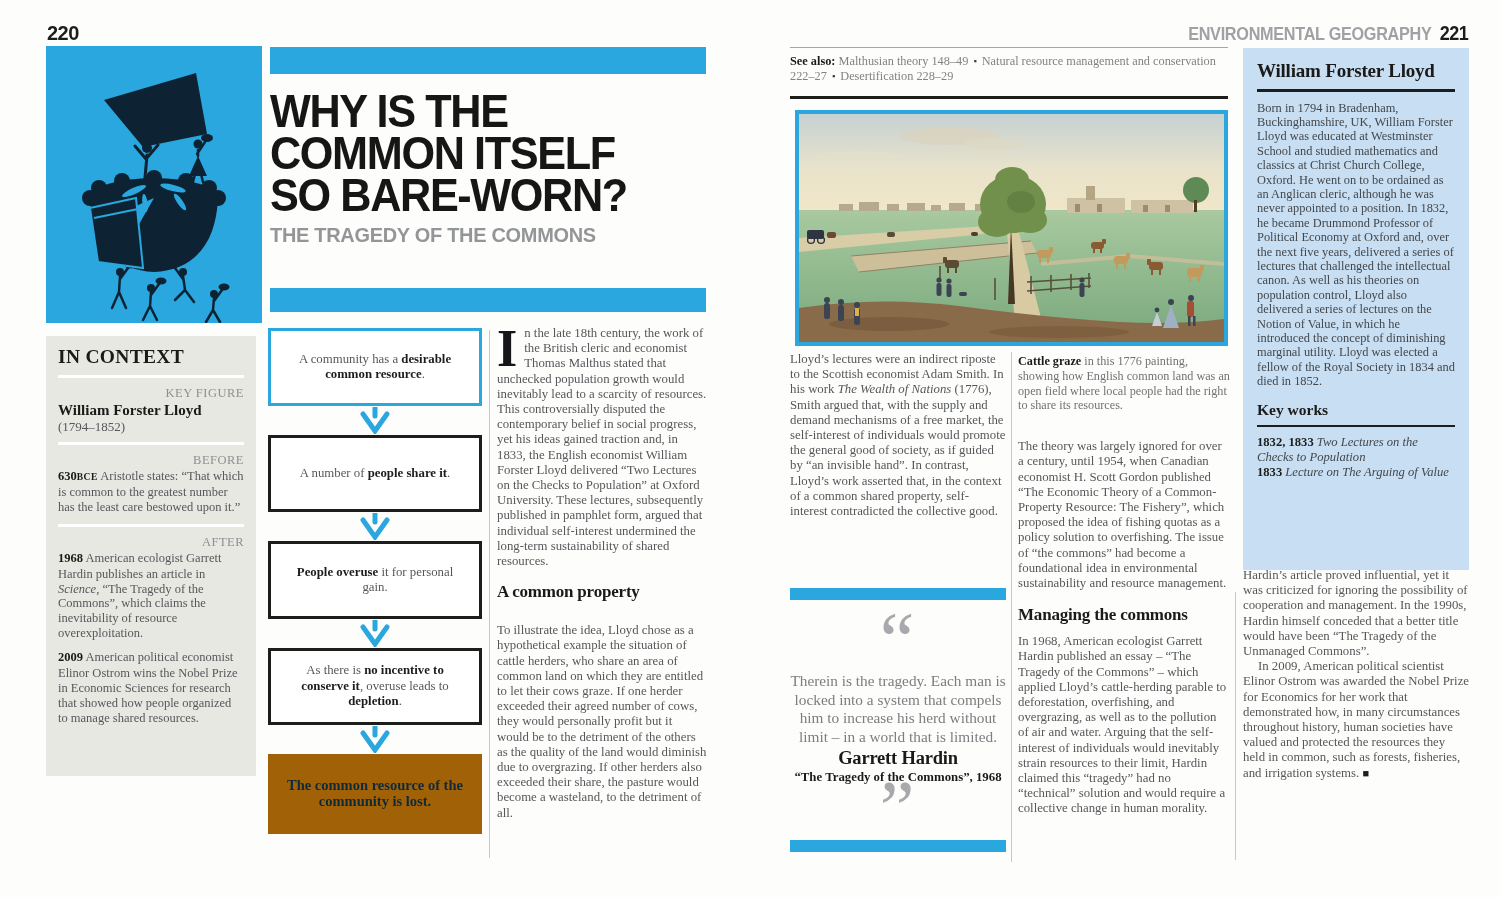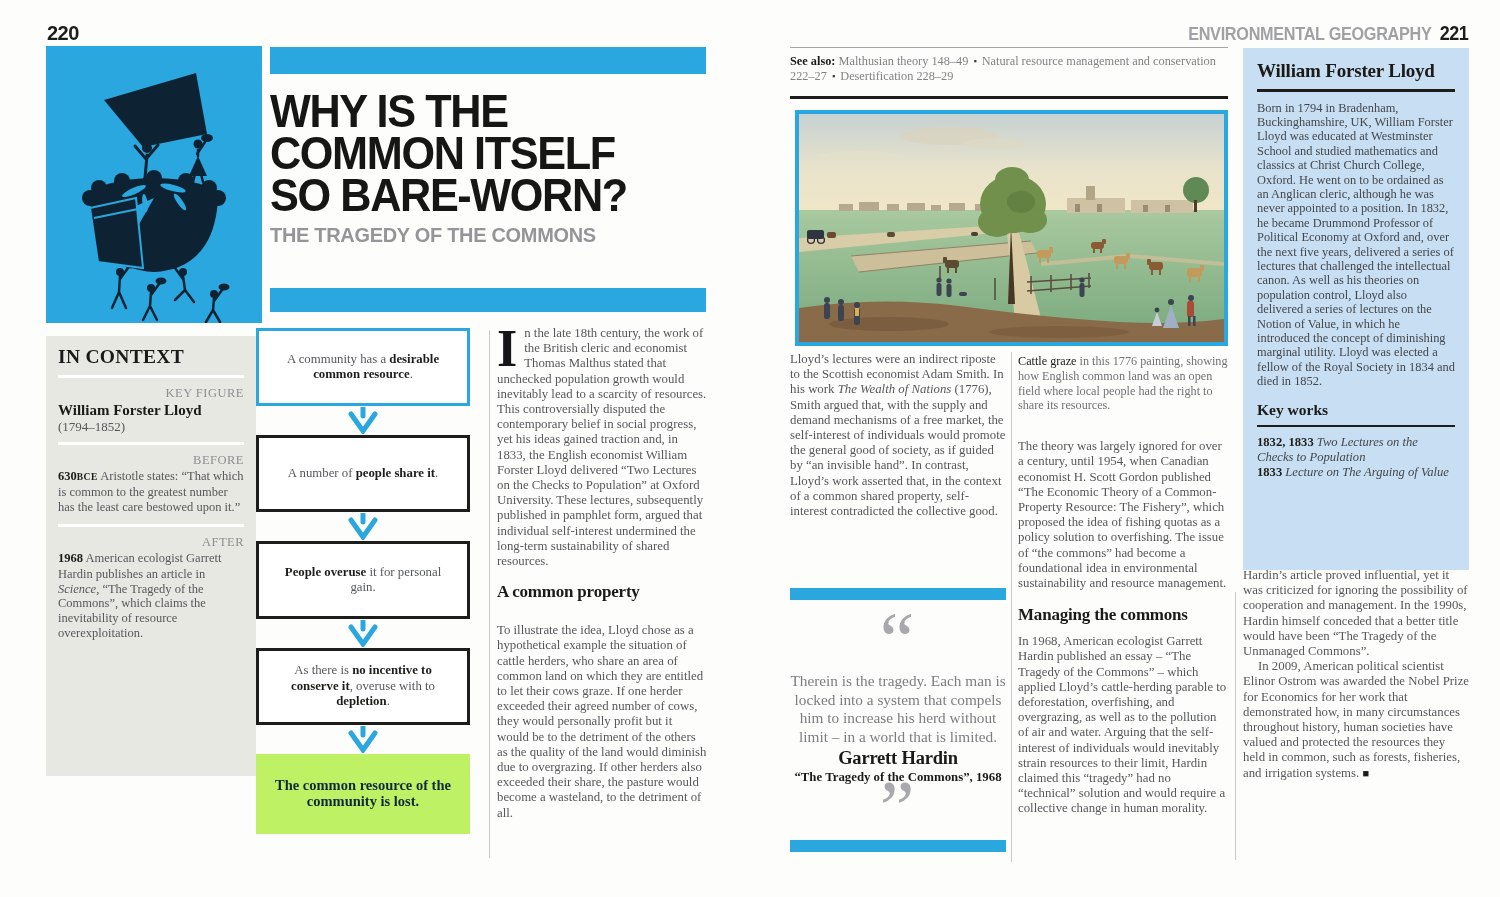--- a/index.html
+++ b/index.html
@@ -43,41 +43,41 @@
   .cx-entry { font-size:12.5px; line-height:14.9px; color:#55585b; margin-bottom:9px; }
   .cx-date { font-weight:bold; color:#1a1a18; }
   .cx-era { font-size:9.5px; font-weight:bold; letter-spacing:0.5px; }
 
   
   .fc-col { display:flex; flex-direction:column; align-items:center; }
   .fc-box { width:214px; background:#ffffff; display:flex; align-items:center; justify-content:center;
     text-align:center; font-size:12.8px; line-height:15.4px; color:#55585b; padding:6px 14px; }
   .fc-box.blue-outline { border:3px solid #2aa7de; }
   .fc-box.black-outline { border:3px solid #1d1d1b; }
-  .fc-box.blue-fill { background:#bef264; color:#10293a; }
+  .fc-box.blue-fill { background:#a16207; color:#10293a; }
   .fc-box.blue-fill .b { color:#10293a; font-size:14.5px; }
   .fc-arrow { height:29px; display:flex; align-items:center; justify-content:center; }
 
   
   .vrule { width:1px; background:#c9c9c5; }
 
   
   .dropcap { float:left; font-size:52px; line-height:40px; font-weight:bold; color:#16161a; margin:3px 7px 0 0; }
 
   
   .see-also { border-top:1px solid #a6a6a3; padding-top:6px; font-size:12.3px; line-height:15px; color:#808385; }
   .see-also .label { font-weight:bold; color:#1a1a18; }
   .see-also .sep { color:#3a3a38; font-size:9px; vertical-align:1px; padding:0 2px; }
   .black-rule { background:#1d1d1b; }
 
   
   .painting { border:4px solid #2aa7de; background:#eee8d0; }
   .painting svg { display:block; width:100%; height:100%; }
   .caption { font-size:12.2px; line-height:14.8px; color:#707376; }
-  .caption .lead { font-weight:normal; color:#1a1a18; }
+  .caption .lead { font-weight:bold; color:#1a1a18; }
 
   
   .quote-block { display:flex; flex-direction:column; align-items:center; text-align:center; }
   .qbar { width:100%; height:12px; background:#2aa7de; }
   .qmark { font-family:"Liberation Serif", serif; font-size:78px; line-height:44px; color:#a7a9ac; letter-spacing:2px; }
   .qmark.open { margin-top:18px; }
   .qmark.close { line-height:30px; margin-bottom:6px; }
   .qtext { font-size:15.3px; line-height:18.6px; color:#7b7d80; margin-top:10px; }
   .qauthor { font-size:18.5px; font-weight:bold; color:#1a1a18; margin-top:2px; letter-spacing:-0.2px; }
   .qsource { font-size:12.8px; font-weight:bold; color:#1a1a18; margin-top:1px; margin-bottom:8px; }
@@ -179,23 +179,24 @@
     <div class="cx-rule"></div>
     <div class="cx-label">KEY FIGURE</div>
     <div class="cx-name">William Forster Lloyd</div>
     <div class="cx-dates">(1794–1852)</div>
     <div class="cx-rule"></div>
     <div class="cx-label" style="margin-bottom:1px;">BEFORE</div>
     <p class="cx-entry"><span class="cx-date"><span>630</span><span class="cx-era">BCE</span></span><span><span> Aristotle states: “That which is common to the greatest number has the least care bestowed upon it.”</span></span></p>
     <div class="cx-rule"></div>
     <div class="cx-label" style="margin-bottom:1px;">AFTER</div>
     <p class="cx-entry"><span class="cx-date"><span>1968</span><span class="cx-era"></span></span><span><span> American ecologist Garrett Hardin publishes an article in </span><span class="i">Science</span><span>, “The Tragedy of the Commons”, which claims the inevitability of resource overexploitation.</span></span></p>
-  </div>
-
-  <div class="abs fc-col" style="left:256px; top:328px; width:214px;">
+    <p class="cx-entry"><span class="cx-date"><span>2009</span><span class="cx-era"></span></span><span><span> American political economist Elinor Ostrom wins the Nobel Prize in Economic Sciences for research that showed how people organized to manage shared resources.</span></span></p>
+  </div>
+
+  <div class="abs fc-col" style="left:268px; top:328px; width:214px;">
     <div class="fc-box blue-outline" style="height:78px;">
         <span><span>A community has a </span><span class="b">desirable common resource</span><span>.</span></span>
       </div>
     <div class="fc-arrow">
         <svg width="30" height="27" viewBox="0 0 30 27">
           <path d="M15 1 L15 9 M3 7 L15 24 L27 7" stroke="#2aa7de" stroke-width="5" fill="none" stroke-linecap="round" stroke-linejoin="miter"></path>
         </svg>
       </div>
     <div class="fc-box black-outline" style="height:77px;">
         <span><span>A number of </span><span class="b">people share it</span><span>.</span></span>
@@ -207,21 +208,21 @@
       </div>
     <div class="fc-box black-outline" style="height:78px;">
         <span><span class="b">People overuse</span><span> it for personal gain.</span></span>
       </div>
     <div class="fc-arrow">
         <svg width="30" height="27" viewBox="0 0 30 27">
           <path d="M15 1 L15 9 M3 7 L15 24 L27 7" stroke="#2aa7de" stroke-width="5" fill="none" stroke-linecap="round" stroke-linejoin="miter"></path>
         </svg>
       </div>
     <div class="fc-box black-outline" style="height:77px;">
-        <span><span>As there is </span><span class="b">no incentive to conserve it</span><span>, overuse with to </span><span class="b">depletion</span><span>.</span></span>
+        <span><span>As there is </span><span class="b">no incentive to conserve it</span><span>, overuse leads to </span><span class="b">depletion</span><span>.</span></span>
       </div>
     <div class="fc-arrow">
         <svg width="30" height="27" viewBox="0 0 30 27">
           <path d="M15 1 L15 9 M3 7 L15 24 L27 7" stroke="#2aa7de" stroke-width="5" fill="none" stroke-linecap="round" stroke-linejoin="miter"></path>
         </svg>
       </div>
     <div class="fc-box blue-fill" style="height:80px;">
         <span><span class="b">The common resource of the community is lost.</span></span>
       </div>
   </div>

